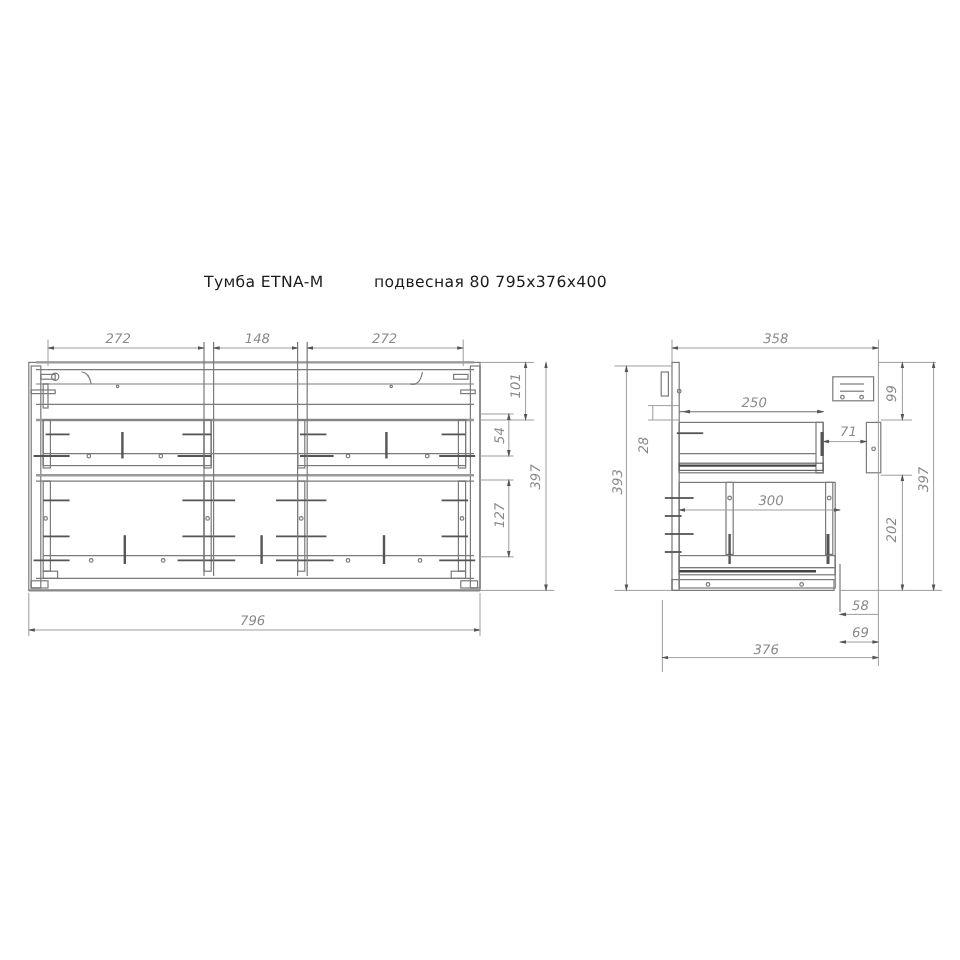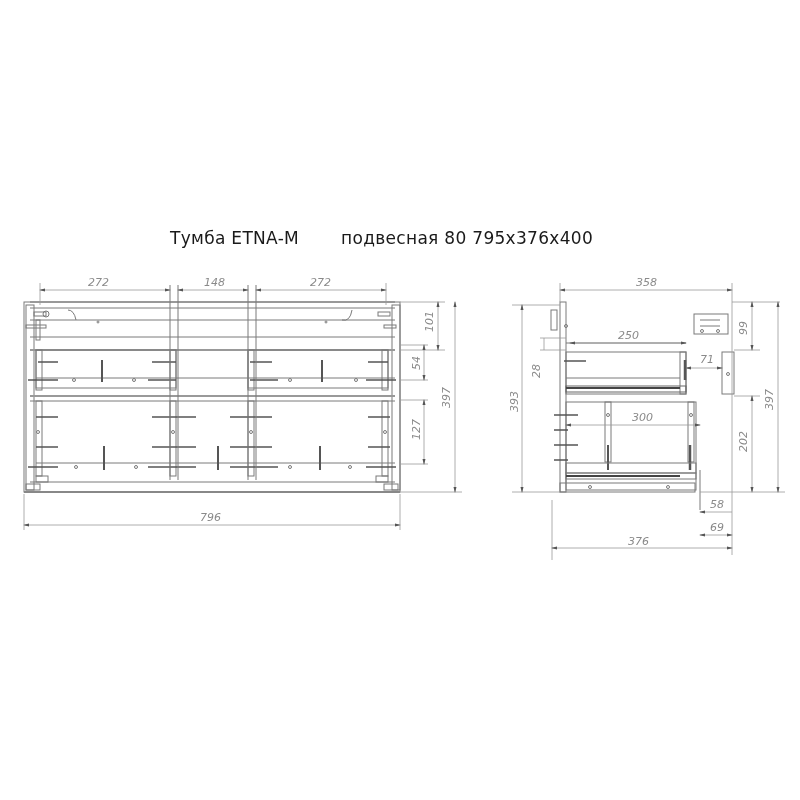--- a/index.html
+++ b/index.html
@@ -1,17 +1,17 @@
 <!DOCTYPE html>
 <html><head>
 <meta charset="utf-8">
 <style>
   html, body { margin:0; padding:0; background:#ffffff; }
   body { width:800px; height:800px; position:relative; overflow:hidden; font-family:"DejaVu Sans", sans-serif; }
-  .title { position:absolute; top:228px; left:170px; font-size:17px; color:#1a1a1a; letter-spacing:0.3px; white-space:nowrap; font-family:"DejaVu Sans", sans-serif; }
+  .title { position:absolute; top:228px; left:170px; font-size:13px; color:#1a1a1a; letter-spacing:0.3px; white-space:nowrap; font-family:"DejaVu Sans", sans-serif; }
   .title .t2 { margin-left:42px; }
   svg { position:absolute; left:0; top:0; }
   .dim { font-family:"DejaVu Sans", sans-serif; font-style:italic; font-size:11px; fill:#8a8a8a; }
 </style>
 </head>
 <body>
 
 <div class="title">
   <span>Тумба ETNA-M</span><span class="t2">подвесная 80 795x376x400</span>
 </div>

